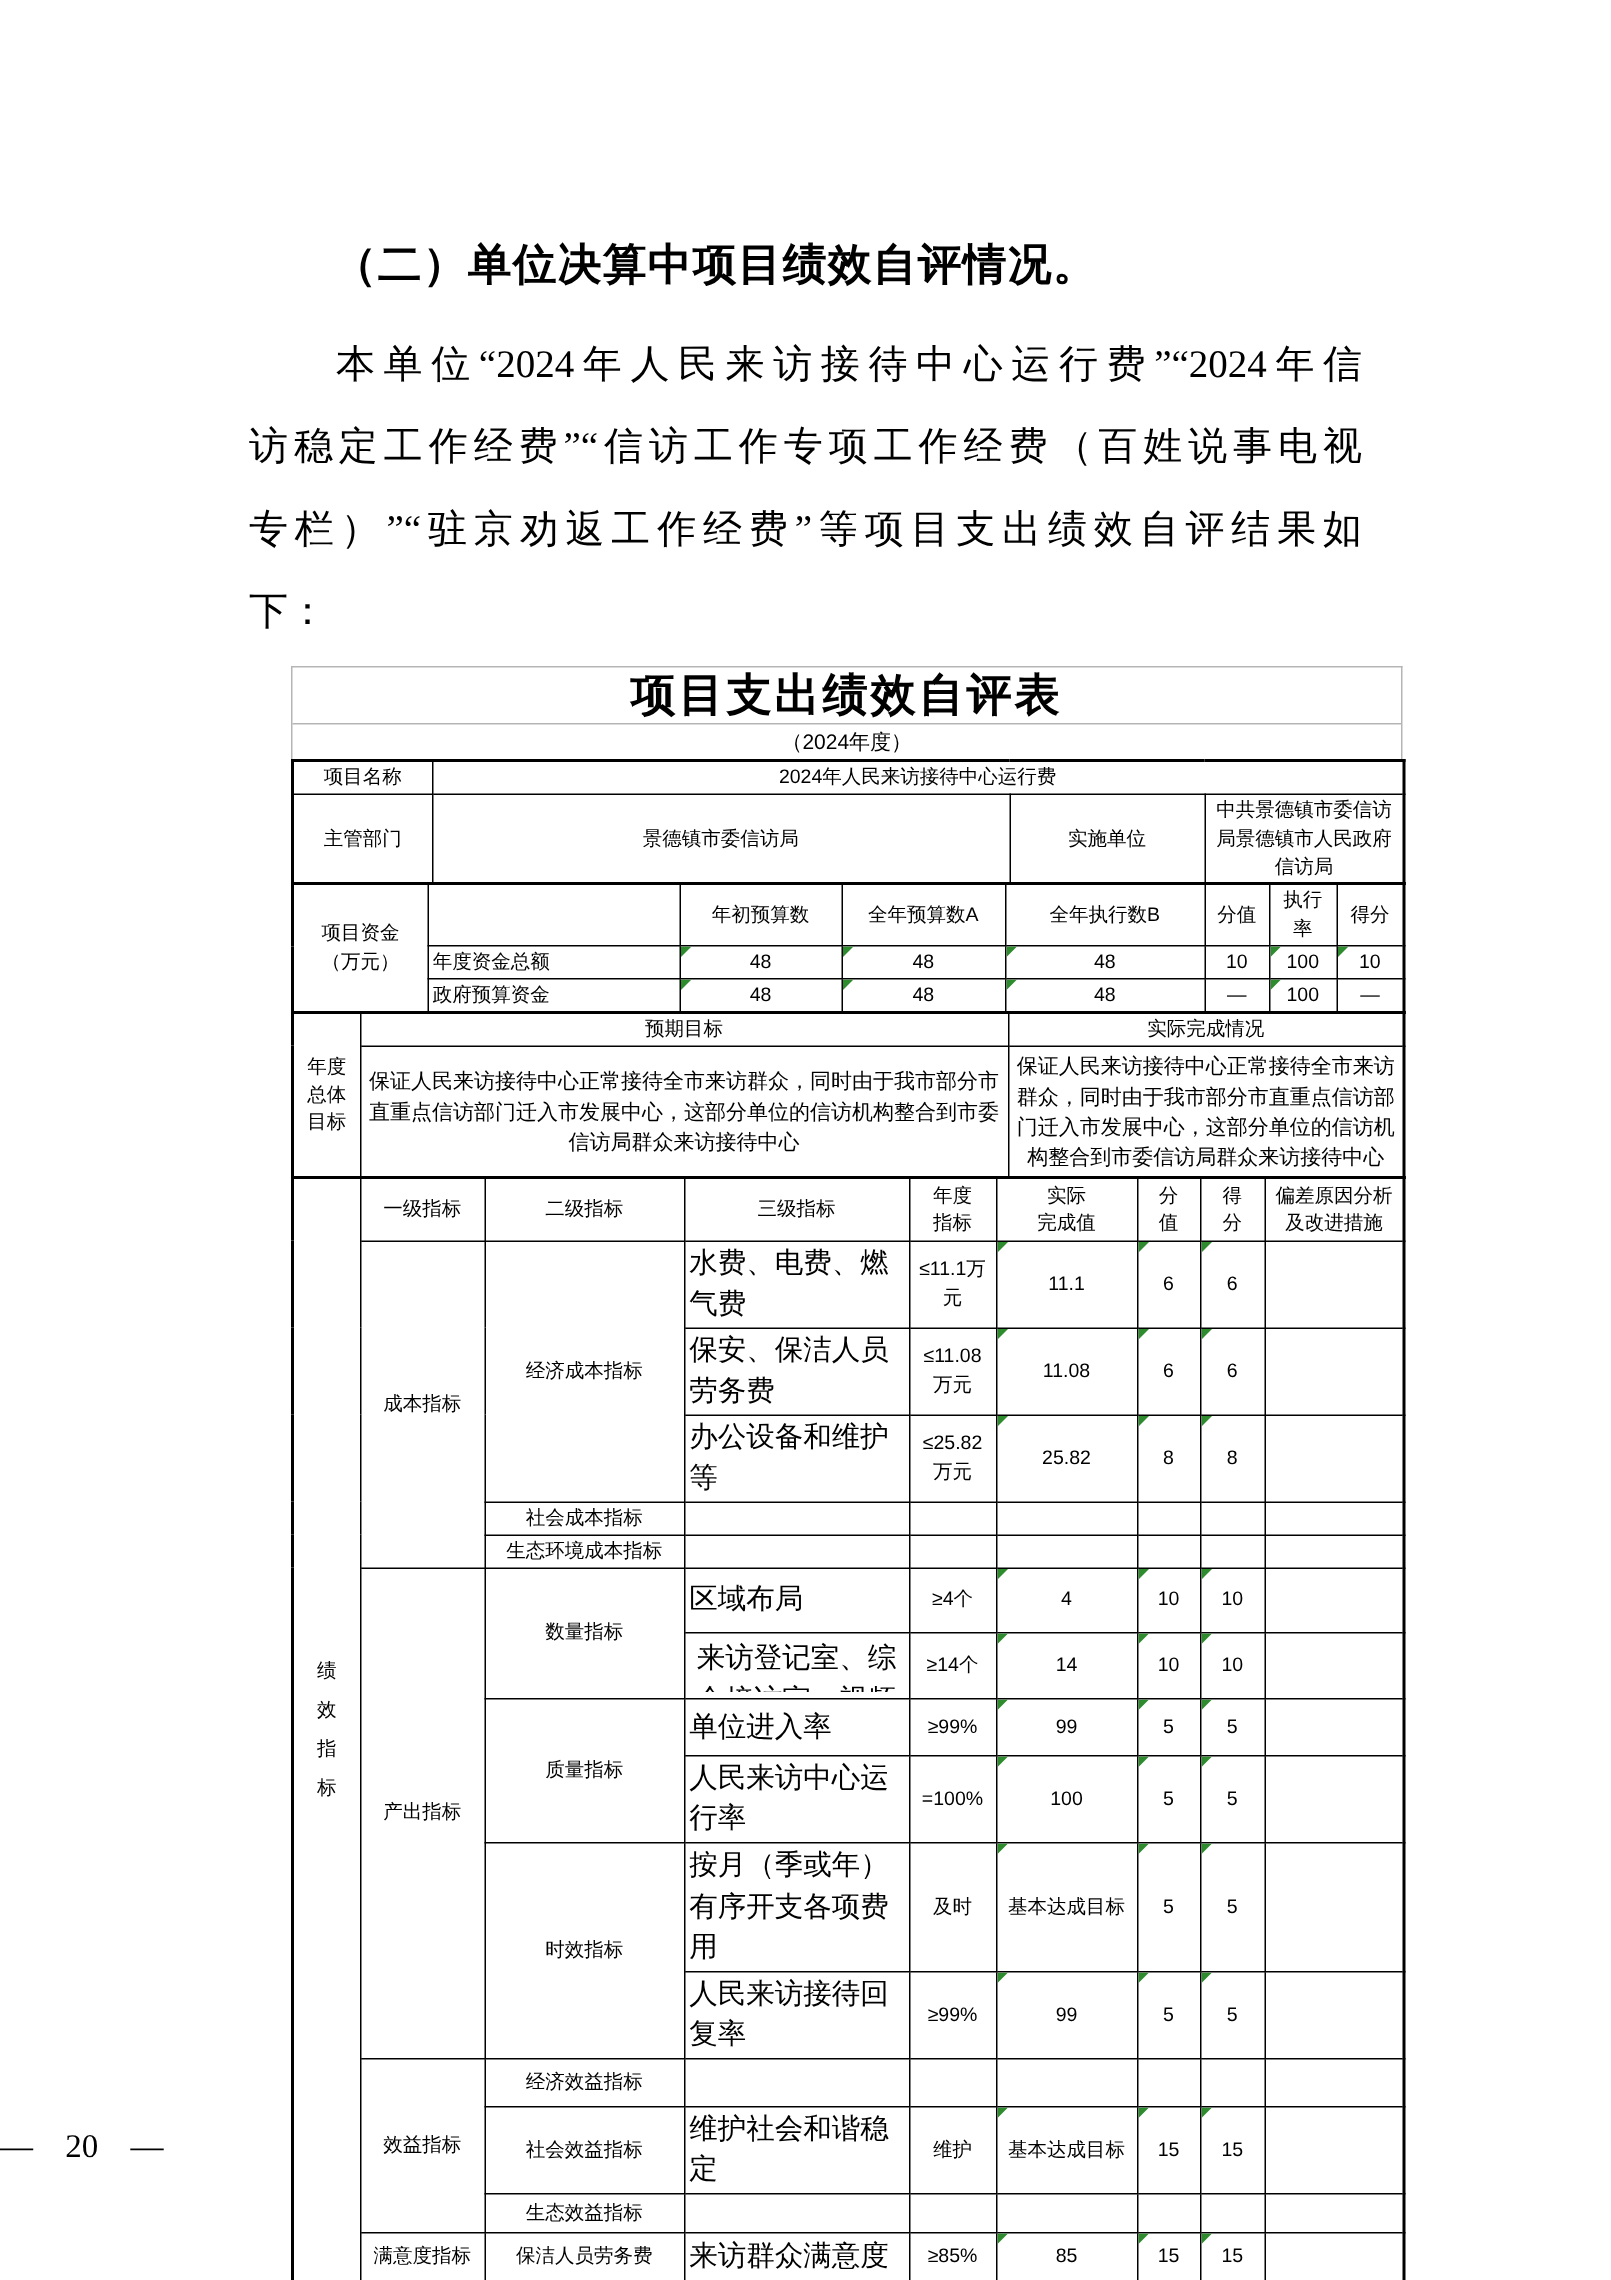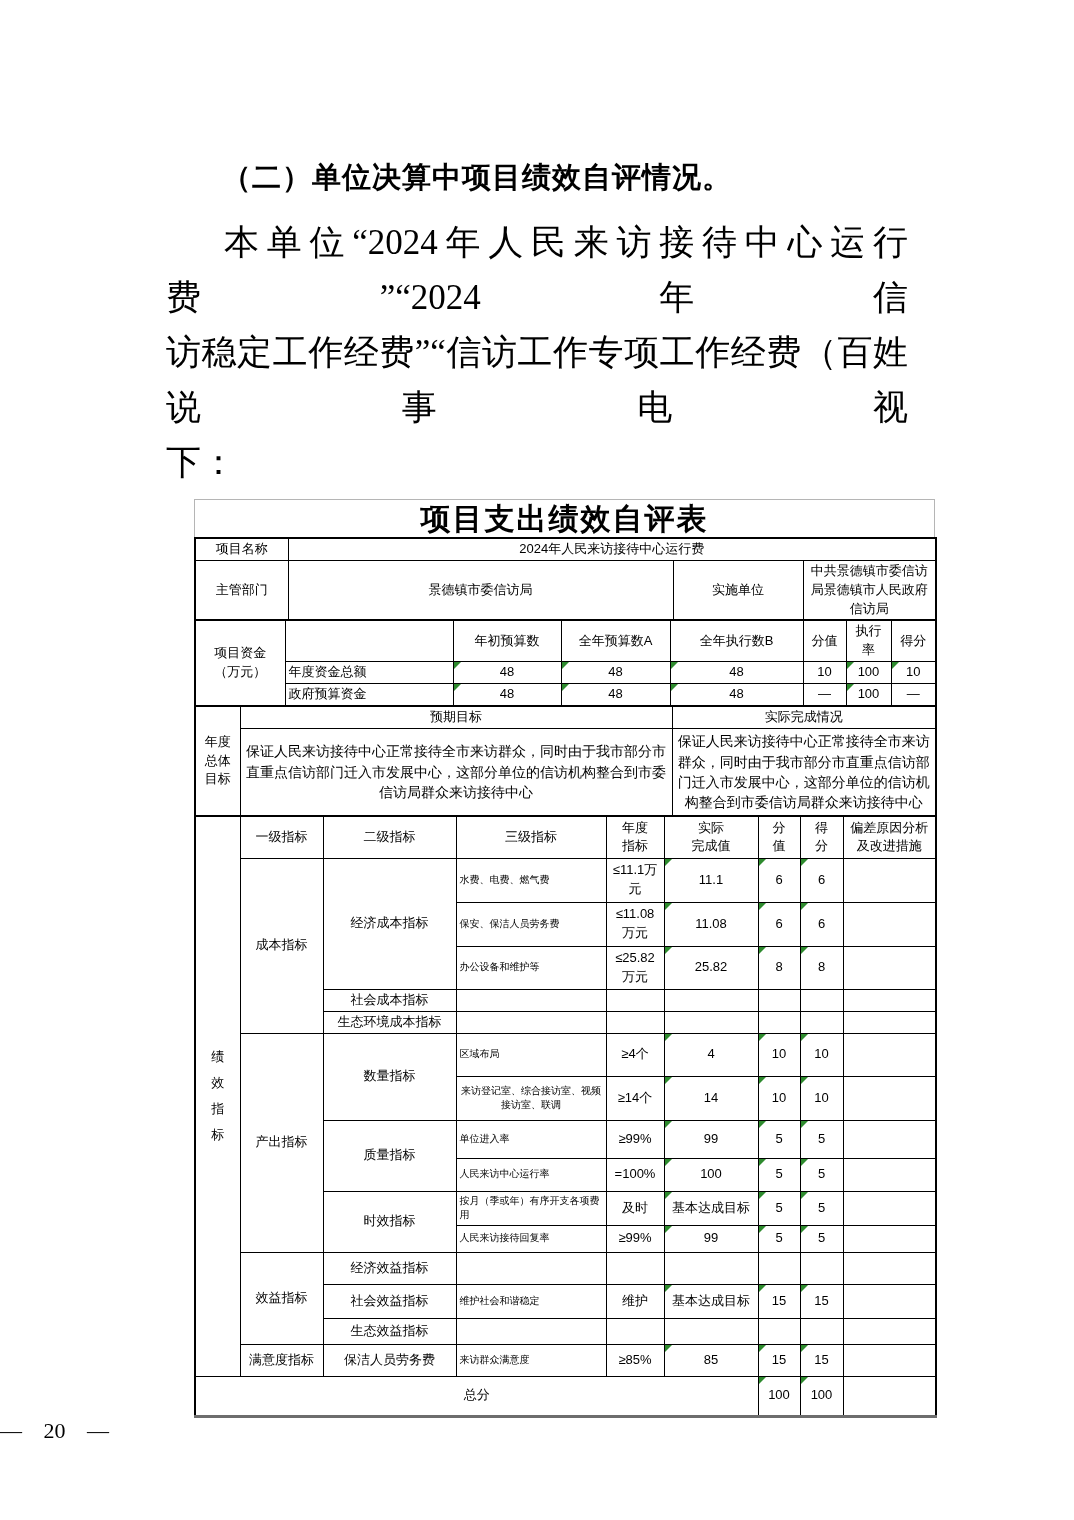--- a/index.html
+++ b/index.html
@@ -9,21 +9,21 @@
   }
   .content { position:absolute; left:166px; top:137px; width:742px; }
 
   .heading {
     font-size:29px; font-weight:bold; line-height:40px;
     padding-left:56px; letter-spacing:1px;
     font-family:"Liberation Serif", serif;
   }
   .para { margin-top:18px; }
   .para .pline {
-    font-size:35px; line-height:55px;
+    font-size:26px; line-height:55px;
     text-align:justify; text-align-last:justify;
   }
   .para .pline.first { text-indent:58px; }
   .para .pline.last  { text-align-last:left; }
 
   
   .tablebox { margin-top:9px; width:741px;padding-left:28px; }
   .titlebox { border:1px solid #b5b5b5; border-bottom:none; background:#fff; }
   .t-title {
     height:37px; line-height:37px; text-align:center;
@@ -50,48 +50,50 @@
   table.band td.left { text-align:left; }
   td.tri::before {
     content:""; position:absolute; top:0; left:0; width:0; height:0;
     border-top:7px solid #2e8b2e; border-right:7px solid transparent;
   }
   .wrapnarrow { word-break:break-all; margin:0 auto; }
   .w30 { width:30px; }  
   .w16 { width:16px; line-height:26px; }  
   .w58 { width:58px; }  
   td.goaltext { font-size:14px; line-height:22px; padding:2px 6px; }
-  td.l3cell { font-size:10px; }
+  td.l3cell { font-size:19px; }
   .clip2 { max-height:36px; overflow:hidden; display:block; text-align:center; }
   table.band tr.bottomband td { border-bottom:3px solid #6d6d6d; }
 
   .footer {
     position:absolute; left:0; top:1398px; width:100%;
     text-align:left; font-size:22px; word-spacing:16px;
     font-family:"Liberation Serif", serif;
   }
 </style>
 </head>
 <body>
 
 <div class="page">
   <div class="content">
 
     <div class="heading">（二）单位决算中项目绩效自评情况。</div>
 
     <div class="para">
       <div class="pline first">本单位“2024年人民来访接待中心运行费”“2024年信</div>
       <div class="pline">访稳定工作经费”“信访工作专项工作经费（百姓说事电视</div>
+      <div class="pline">专栏）”“驻京劝返工作经费”等项目支出绩效自评结果如</div>
       <div class="pline last">下：</div>
     </div>
 
     <div class="tablebox">
 
       <div class="titlebox">
         <div class="t-title">项目支出绩效自评表</div>
+        <div class="t-sub">（2024年度）</div>
       </div>
 
       <table class="band">
         <colgroup>
             <col style="width:93px">
             <col style="width:385px">
             <col style="width:130px">
             <col style="width:133px">
           </colgroup>
         <tbody>

